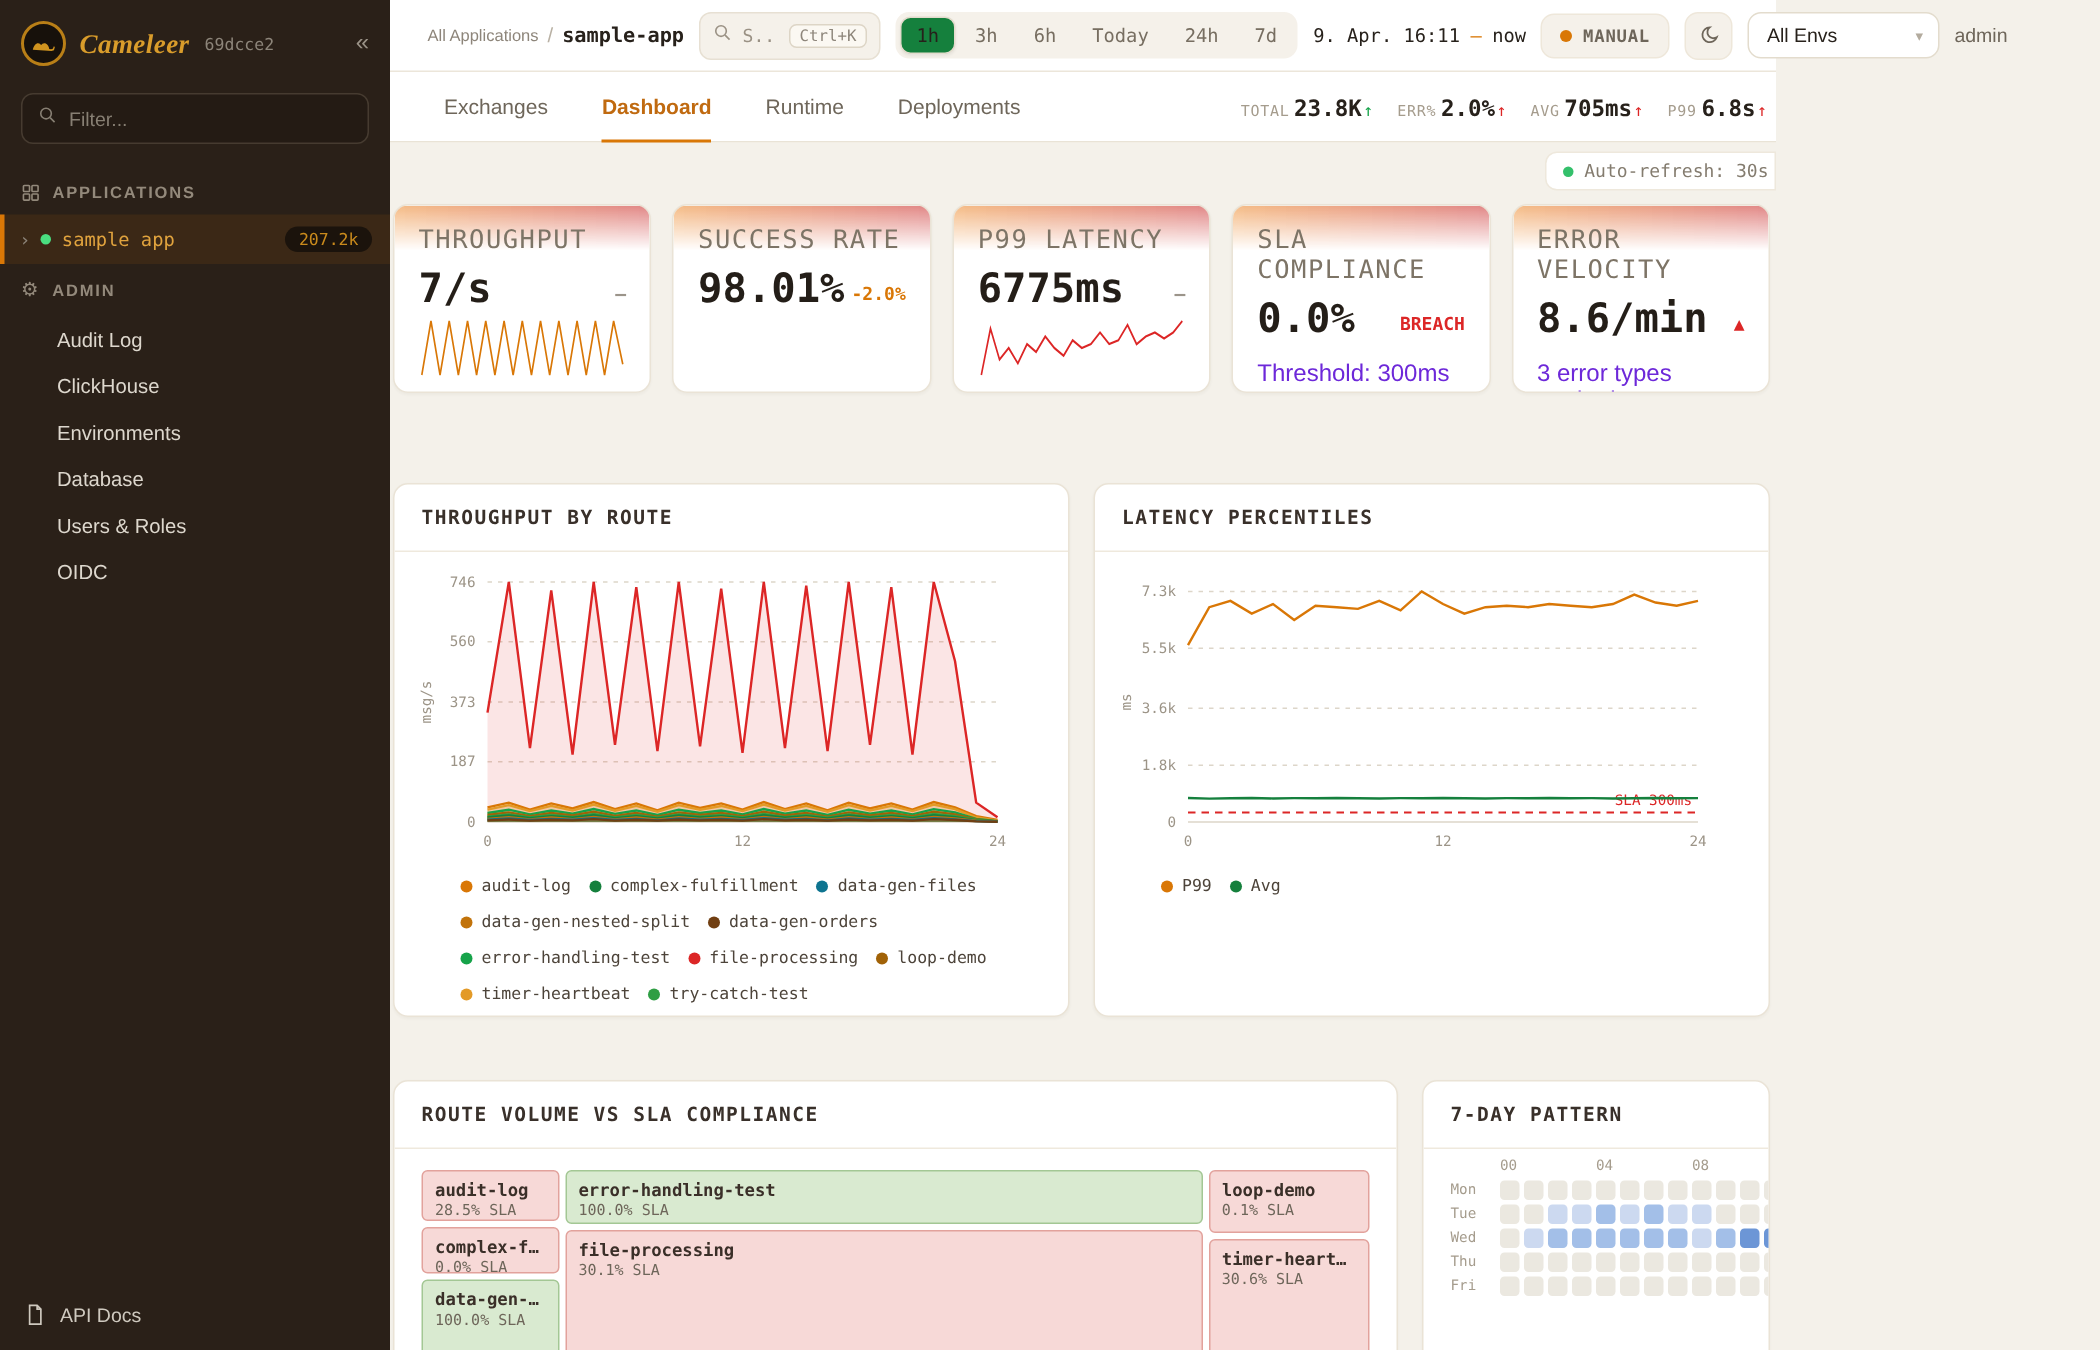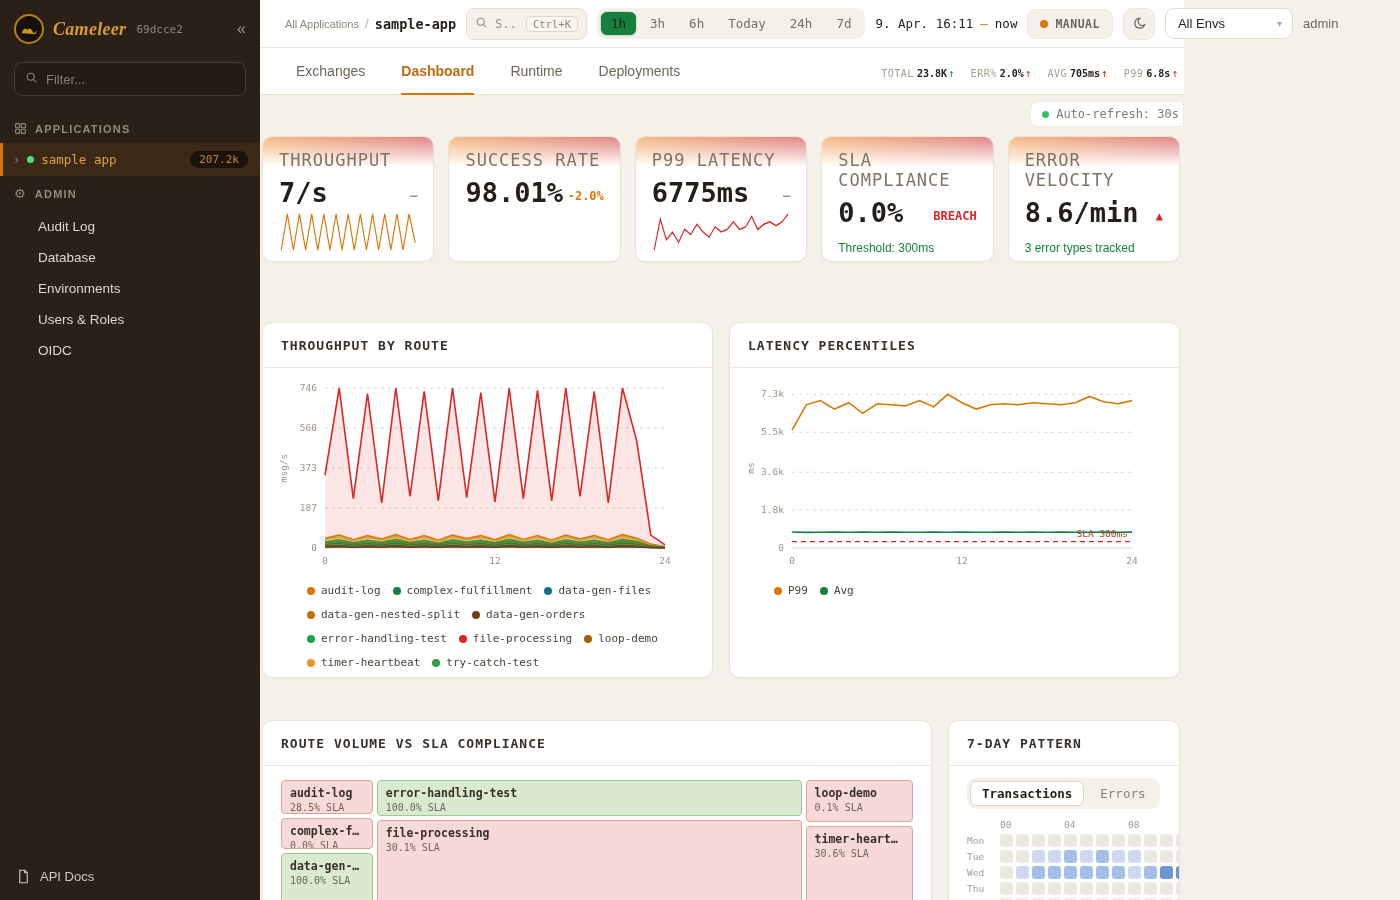--- a/index.html
+++ b/index.html
@@ -47,38 +47,38 @@
 .env-select{display:flex;align-items:center;background:#fff;border:1px solid #e3dccd;border-radius:9px;padding:7px 10px 7px 12px;font-size:13px;color:#27211b;cursor:pointer;min-width:128px;justify-content:space-between;gap:18px}
 .caret{color:#b3ab9e;font-size:10px}
 .user-label{font-size:13px;color:#6e665a;margin-left:auto;padding-right:2px;white-space:nowrap}
 
 
 .tabbar{height:47px;background:#fff;border-bottom:1px solid #e9e3d6;display:flex;align-items:stretch;padding:0 6px 0 36px;flex:0 0 47px}
 .tab{display:flex;align-items:center;margin-right:36px;font-size:14px;color:#6e665a;cursor:pointer;border-bottom:2px solid transparent;margin-bottom:-1px}
 .tab.active{color:#c06a10;border-bottom-color:#d97706;font-weight:700}
 .header-stats{margin-left:auto;display:flex;align-items:center;gap:16px;font-family:"DejaVu Sans Mono",monospace;white-space:nowrap}
 .stat-label{font-size:10px;color:#a59c8d;letter-spacing:.5px}
-.stat-value{font-size:10px;font-weight:700;color:#27211b;margin-left:3px}
+.stat-value{font-size:15px;font-weight:700;color:#27211b;margin-left:3px}
 .stat-arrow{font-size:11px;margin-left:1px}
 
 
 .content{flex:1;padding:0 4px 0 2px;display:flex;flex-direction:column;min-height:0}
 .refresh-row{display:flex;justify-content:flex-end;padding:6px 0 9px}
 .refresh-pill{display:flex;align-items:center;gap:7px;background:#fff;border:1px solid #eee8dc;border-radius:8px 0 0 8px;padding:5px 4px 5px 11px;margin-right:-4px;font-family:"DejaVu Sans Mono",monospace;font-size:12px;color:#847c6f;cursor:pointer}
 .green-dot{width:7px;height:7px;border-radius:50%;background:#34c06b}
 .card{background:#fff;border:1px solid #eae3d6;border-radius:10px;box-shadow:0 1px 2px rgba(60,50,30,.04)}
 
 .kpi-row{display:flex;gap:14px}
 .kpi{flex:1;position:relative;overflow:hidden;padding:13px 16px 8px;height:126px}
 .kpi::before{content:"";position:absolute;left:0;right:0;top:0;height:30px;background:linear-gradient(90deg,rgba(234,120,12,.5),rgba(200,34,34,.55));-webkit-mask-image:linear-gradient(#000,transparent);mask-image:linear-gradient(#000,transparent)}
 .kpi-label{font-family:"DejaVu Sans Mono",monospace;font-size:17px;letter-spacing:1px;color:#7d7466;position:relative}
 .kpi-mid{display:flex;align-items:flex-end;justify-content:space-between;margin-top:9px;position:relative}
 .kpi-value{font-family:"DejaVu Sans Mono",monospace;font-weight:700;font-size:27px;color:#241e18;line-height:1}
 .kpi-side{font-family:"DejaVu Sans Mono",monospace;font-size:12px;font-weight:700;padding-bottom:3px}
-.kpi-sub{font-size:12px;color:#15803d;margin-top:15px;position:relative}
+.kpi-sub{font-size:16px;color:#6d28d9;margin-top:15px;position:relative}
 .kpi-spark{width:100%;height:42px;margin-top:5px;display:block}
 
 .charts-row{display:flex;gap:16px;margin-top:60px}
 .chart-card{flex:1;height:356px;display:flex;flex-direction:column;min-width:0;overflow:hidden}
 .card-head{padding:13px 18px;border-bottom:1px solid #efe9dd}
 .card-title{font-family:"DejaVu Sans Mono",monospace;font-weight:700;font-size:13px;letter-spacing:1px;color:#39302a}
 .chart-body{padding:8px 6px 0 4px}
 .chart-svg{display:block}
 .chart-svg .tick{font:9.5px "DejaVu Sans Mono",monospace;fill:#9c9487}
 .legend{display:flex;flex-wrap:wrap;column-gap:12px;row-gap:11px;padding:8px 8px 12px 44px}
@@ -148,22 +148,23 @@
       <span class="app-badge">207.2k</span>
     </div>
 
     <div class="sb-section">
       <span style="font-family:'DejaVu Sans',sans-serif;font-size:13px;color:#93897b">⚙</span>
       <span>ADMIN</span>
     </div>
 
     <nav class="admin-nav">
         <div class="nav-item">Audit Log</div>
+        <div class="nav-item">ClickHouse</div>
+        <div class="nav-item">Environments</div>
         <div class="nav-item">Database</div>
-        <div class="nav-item">Environments</div>
         <div class="nav-item">Users &amp; Roles</div>
         <div class="nav-item">OIDC</div>
       </nav>
 
     <div class="sb-foot">
       <svg viewBox="0 0 24 24" width="15" height="15" fill="none" stroke="#cfc9bf" stroke-width="1.8">
           <path d="M6 2h8l4 4v16H6z"></path>
           <path d="M14 2v4h4"></path>
         </svg>
       <span>API Docs</span>
@@ -460,24 +461,20 @@
                   <div class="tm-sla">30.6% SLA</div>
                 </div>
               </div>
             </div>
         </section>
 
         <section class="card bottom-card" id="card-pattern">
           <div class="card-head">
             <span class="card-title">7-DAY PATTERN</span>
           </div>
-          <div class="pattern-toggle">
-              <button class="toggle-btn active">Transactions</button>
-              <button class="toggle-btn">Errors</button>
-            </div>
           <div class="heatmap">
               <div class="hm-label"></div>
               <div class="hm-hour">00</div>
               <div class="hm-hour"></div>
               <div class="hm-hour"></div>
               <div class="hm-hour"></div>
               <div class="hm-hour">04</div>
               <div class="hm-hour"></div>
               <div class="hm-hour"></div>
               <div class="hm-hour"></div>

